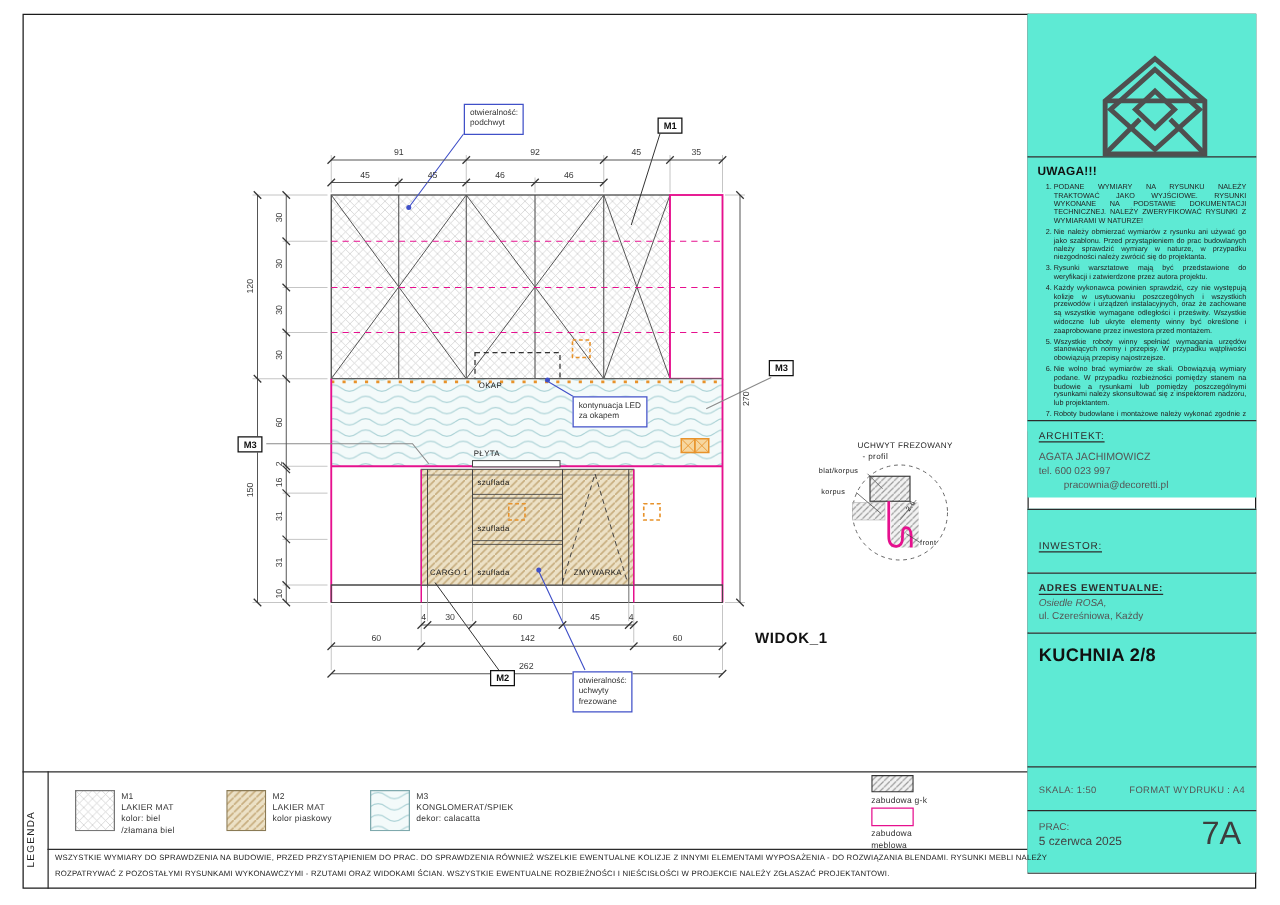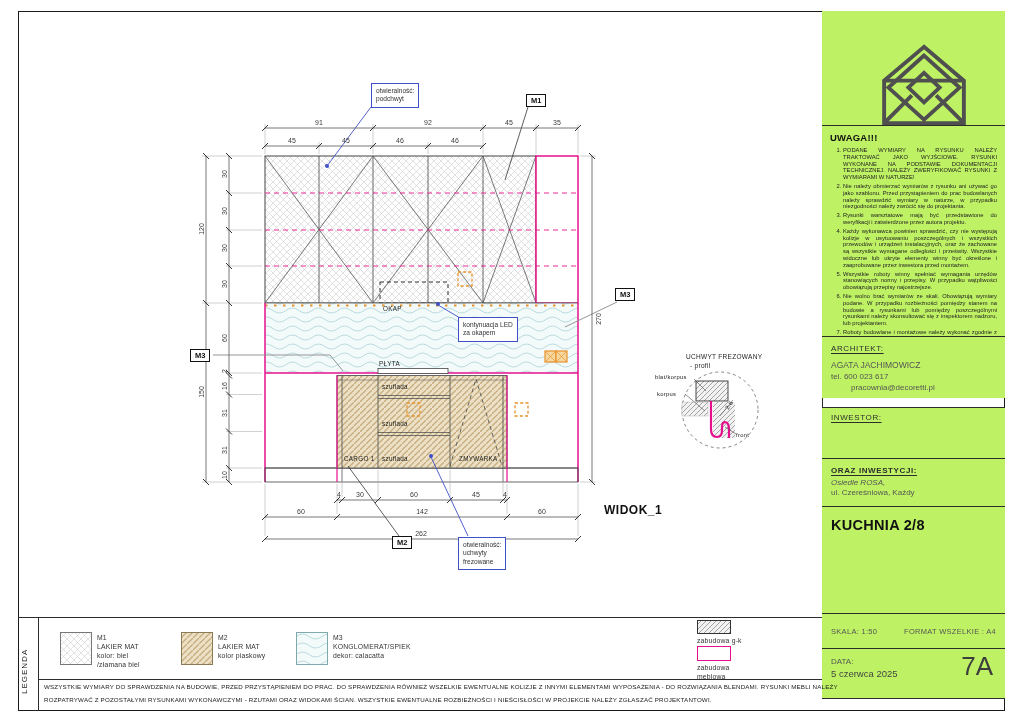--- a/index.html
+++ b/index.html
@@ -5,21 +5,21 @@
   html,body{margin:0;padding:0;background:#fff;}
   body{width:1024px;height:724px;position:relative;font-family:"Liberation Sans",sans-serif;overflow:hidden;}
   .abs{position:absolute;}
   svg{display:block;}
   #plan{position:absolute;left:0;top:0;pointer-events:none;}
   .dimh{position:absolute;transform:translateX(-50%);font-size:7px;color:#3a3a3a;white-space:nowrap;line-height:8px;}
   .dimv{position:absolute;transform:translate(-50%,-50%) rotate(-90deg);font-size:7px;color:#3a3a3a;white-space:nowrap;line-height:7px;}
   .lbl{position:absolute;font-size:6.3px;color:#1d1d1d;letter-spacing:.3px;white-space:nowrap;line-height:7px;}
   .marker{position:absolute;border:1.3px solid #111;background:#fff;font-size:7.5px;font-weight:bold;padding:1.5px 4px;line-height:8px;color:#111;z-index:3;}
   .callout{position:absolute;border:1px solid #4050c8;background:#fff;font-size:6.6px;color:#333;padding:2.5px 4px;line-height:8.8px;z-index:3;white-space:nowrap;}
-  .rp-sec{position:absolute;left:822px;width:183px;border-top:1px solid #2c2c2c;box-sizing:border-box;background:#bef264;overflow:hidden;}
+  .rp-sec{position:absolute;left:822px;width:183px;border-top:1px solid #2c2c2c;box-sizing:border-box;background:#5eead4;overflow:hidden;}
   .rp-h{font-size:8px;letter-spacing:.6px;color:#2d2d2d;text-decoration:underline;text-underline-offset:2px;}
   .uwaga-title{font-size:9.5px;font-weight:bold;color:#111;letter-spacing:.2px;}
   .uwaga-list{margin:4px 0 0 0;padding-left:13px;font-size:5.8px;line-height:6.8px;text-align:justify;color:#222;}
   .uwaga-list li{margin-bottom:2px;}
   .legend-txt{position:absolute;font-size:6.8px;line-height:9px;color:#333;letter-spacing:.2px;}
   .footer-line{position:absolute;font-size:6.2px;color:#1a1a1a;letter-spacing:.18px;white-space:nowrap;}
   .bline{position:absolute;background:#2c2c2c;}
 </style>
 </head>
 <body>
@@ -224,45 +224,45 @@
     <li>Wszystkie roboty winny spełniać wymagania urzędów stanowiących normy i przepisy. W przypadku wątpliwości obowiązują przepisy najostrzejsze.</li>
     <li>Nie wolno brać wymiarów ze skali. Obowiązują wymiary podane. W przypadku rozbieżności pomiędzy stanem na budowie a rysunkami lub pomiędzy poszczególnymi rysunkami należy skonsultować się z inspektorem nadzoru, lub projektantem.</li>
     <li>Roboty budowlane i montażowe należy wykonać zgodnie z warunkami przepisów budowlanych i pn oraz z zachowaniem przepisów bhp.</li>
 
   </ol>
 </div>
 
 <div class="rp-sec" style="top:336px;height:62px;padding:7px 9px;">
   <div class="rp-h">ARCHITEKT:</div>
   <div style="font-size:8.5px;color:#555;margin-top:7px;">AGATA JACHIMOWICZ</div>
-  <div style="font-size:8px;color:#555;margin-top:2px;">tel. 600 023 617</div>
+  <div style="font-size:8px;color:#555;margin-top:2px;">tel. 600 023 997</div>
   <div style="font-size:8px;color:#555;margin-top:2px;padding-left:20px;">pracownia@decoretti.pl</div>
 </div>
 
-<div class="rp-sec" style="top:407px;height:51px;padding:5px 9px;">
+<div class="rp-sec" style="top:407px;height:51px;padding:24px 9px;">
   <div class="rp-h">INWESTOR:</div>
 </div>
 
 <div class="rp-sec" style="top:458px;height:48px;padding:7px 9px;">
-  <div class="rp-h" style="font-weight:bold;">ORAZ INWESTYCJI:</div>
+  <div class="rp-h" style="font-weight:bold;">ADRES EWENTUALNE:</div>
   <div style="font-size:8px;color:#555;margin-top:3px;font-style:italic;">Osiedle ROSA,</div>
   <div style="font-size:8px;color:#555;margin-top:1px;">ul. Czereśniowa, Każdy</div>
 </div>
 
 <div class="rp-sec" style="top:506px;height:107px;padding:10px 9px;">
   <div style="font-size:14.5px;font-weight:bold;color:#111;letter-spacing:.3px;">KUCHNIA 2/8</div>
 </div>
 
 <div class="rp-sec" style="top:613px;height:35px;display:flex;align-items:center;justify-content:space-between;padding:0 9px;">
   <span style="font-size:7.5px;color:#555;letter-spacing:.3px;">SKALA: 1:50</span>
-  <span style="font-size:7.5px;color:#555;letter-spacing:.3px;">FORMAT WSZELKIE : A4</span>
+  <span style="font-size:7.5px;color:#555;letter-spacing:.3px;">FORMAT WYDRUKU : A4</span>
 </div>
 
 <div class="rp-sec" style="top:648px;height:50px;">
-  <div style="position:absolute;left:9px;top:8px;font-size:8px;color:#555;">DATA:</div>
+  <div style="position:absolute;left:9px;top:8px;font-size:8px;color:#555;">PRAC:</div>
   <div style="position:absolute;left:9px;top:19px;font-size:9.5px;color:#444;text-align:right;">5 czerwca 2025</div>
   <div style="position:absolute;right:12px;top:2px;font-size:26px;color:#3d3d3d;">7A</div>
 </div>
 
 <svg class="abs" style="left:60px;top:632px;" width="32" height="33">
   <rect x="0.5" y="0.5" width="31" height="32" fill="url(#crosshatch)" stroke="#777"></rect>
 </svg>
 <div class="legend-txt" style="left:97px;top:633px;">
   <div>M1</div>
   <div>LAKIER MAT</div>

